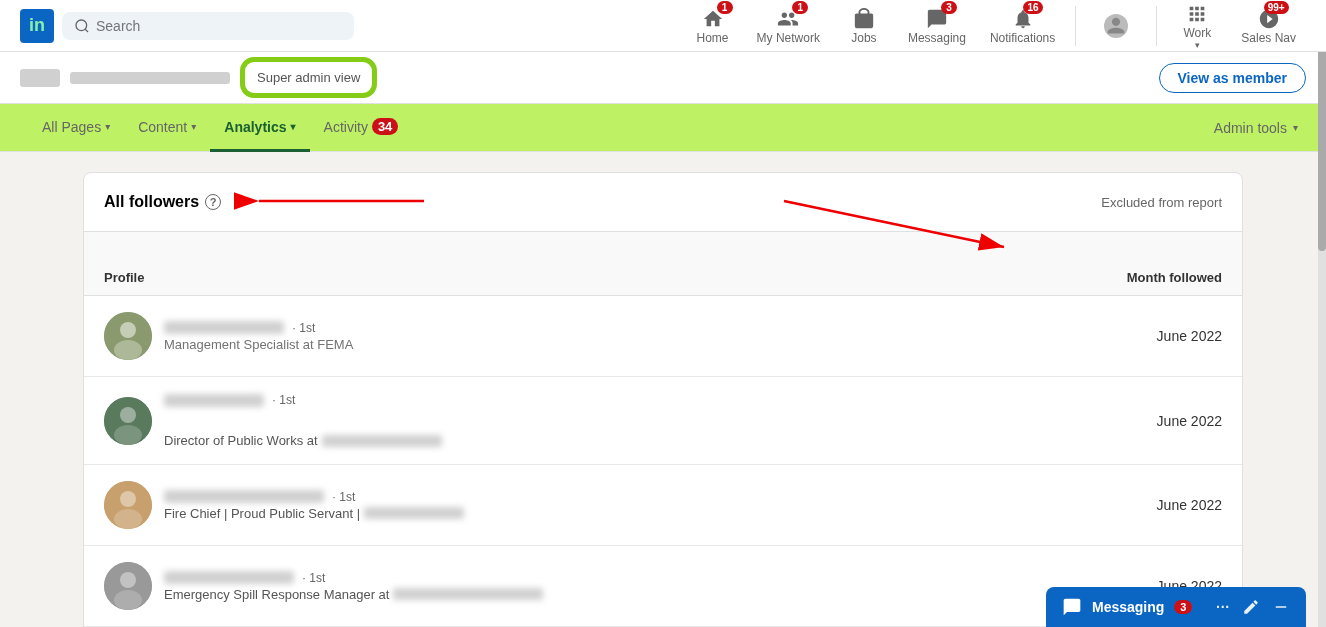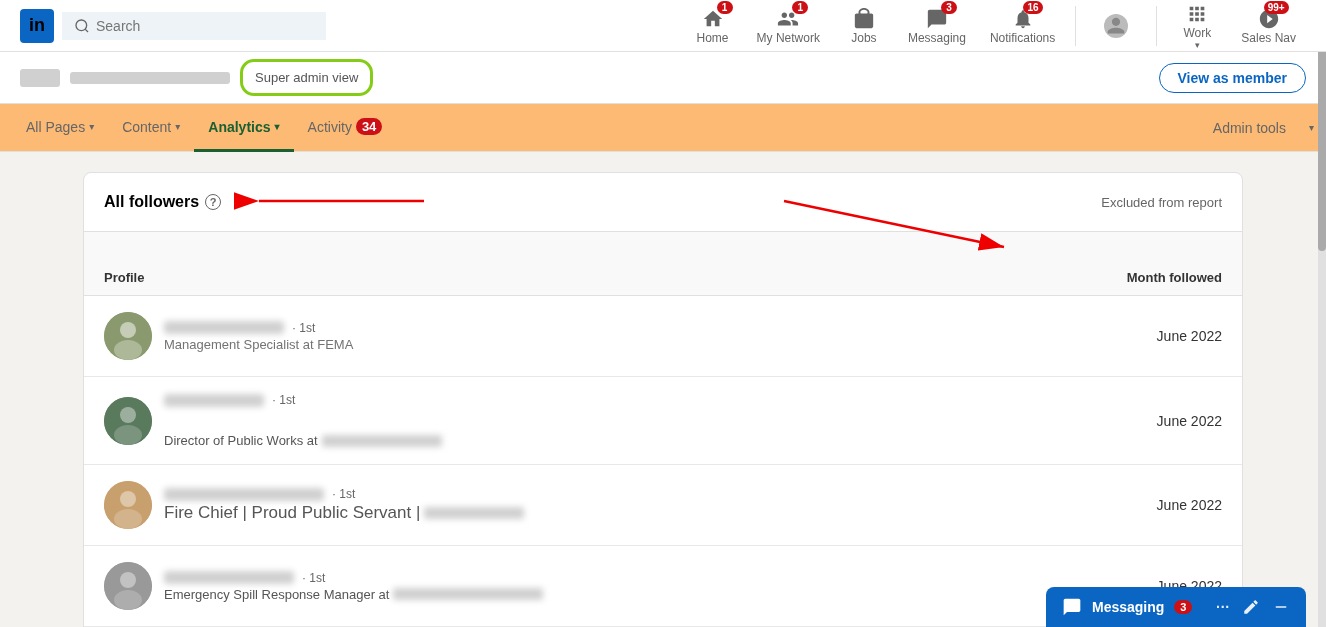--- a/index.html
+++ b/index.html
@@ -15,29 +15,29 @@
       height: 52px;
       position: sticky;
       top: 0;
       z-index: 100;
     }
     .linkedin-logo {
       width: 34px; height: 34px;
       background: #0a66c2;
       border-radius: 4px;
       display: flex; align-items: center; justify-content: center;
-      color: #000000; font-weight: 900; font-size: 18px;
+      color: #86efac; font-weight: 900; font-size: 18px;
       margin-right: 8px; flex-shrink: 0;
     }
     .search-bar {
       display: flex; align-items: center;
       background: #eef3f8;
-      border-radius: 0;
+      border-radius: 8px;
       padding: 6px 12px;
-      width: 264px;
+      width: 292px;
       gap: 6px;
       margin-right: auto;
     }
     .search-bar input {
       border: none; background: transparent; outline: none;
       font-size: 14px; color: #555; width: 100%;
     }
     .search-icon-svg { color: #666; flex-shrink: 0; }
 
     .nav-items {
@@ -73,66 +73,66 @@
       display: flex;
       align-items: center;
       padding: 0 20px;
       height: 52px;
       gap: 16px;
     }
     .org-info { display: flex; align-items: center; gap: 10px; flex: 1; }
     .org-avatar { width: 40px; height: 18px; background: #d0d0d0; border-radius: 3px; }
     .org-name-bar { width: 160px; height: 12px; background: #d0d0d0; border-radius: 3px; }
     .super-admin-badge {
-      border: 3px solid #84cc16;
+      border: 5px solid #84cc16;
       border-radius: 14px;
       padding: 8px 12px;
       font-size: 13px;
       color: #555;
       cursor: pointer;
     }
     .view-as-member-btn {
       border: 1px solid #0a66c2;
       border-radius: 20px;
       padding: 6px 18px;
       font-size: 14px;
       color: #0a66c2;
       cursor: pointer;
       background: #fff;
       font-weight: 600;
     }
 
     
     .tab-bar {
-      background: #fdba74;
+      background: #bef264;
       border-bottom: 1px solid #e0e0e0;
       display: flex;
       align-items: center;
-      padding: 0 12px;
+      padding: 0 28px;
       height: 48px;
       gap: 0;
     }
     .tab-item {
       display: flex; align-items: center; gap: 4px;
       padding: 14px 14px;
       cursor: pointer;
       color: #666;
       font-size: 14px;
       border-bottom: 3px solid transparent;
       margin-bottom: -1px;
       white-space: nowrap;
     }
     .tab-item.active { color: #1a6032; border-bottom: 3px solid #1a6032; font-weight: 600; }
     .tab-badge {
       background: #cc1016; color: white;
       border-radius: 10px; font-size: 13px; font-weight: 700;
       padding: 1px 6px;
     }
     .tab-chevron { font-size: 10px; color: #666; }
-    .tab-bar-right { margin-left: auto; display: flex; align-items: center; gap: 23px; color: #666; font-size: 14px; cursor: pointer; }
+    .tab-bar-right { margin-left: auto; display: flex; align-items: center; gap: 6px; color: #666; font-size: 14px; cursor: pointer; }
 
     
     .main-content {
       max-width: 1200px;
       margin: 0 auto;
       padding: 20px;
     }
 
     
     .followers-card {
@@ -437,21 +437,21 @@
               <circle cx="24" cy="18" r="8" fill="rgba(255,255,255,0.4)"></circle>
               <ellipse cx="24" cy="38" rx="14" ry="10" fill="rgba(255,255,255,0.2)"></ellipse>
             </svg>
         </div>
         <div class="profile-info">
           <div class="profile-name-row">
             <div class="blurred" style="width:160px;height:13px;background:#d0d0d0;border-radius:3px;"></div>
             <span class="first-badge">· 1st</span>
           </div>
           <div style="display:flex;align-items:center;gap:4px;">
-            <span style="font-size:17px;color:#555;">Fire Chief | Proud Public Servant |</span>
+            <span style="font-size:13px;color:#555;">Fire Chief | Proud Public Servant |</span>
             <div class="blurred" style="width:100px;height:12px;background:#d0d0d0;border-radius:2px;display:inline-block;"></div>
           </div>
         </div>
       </div>
       <div class="month-cell">June 2022</div>
     </div>
 
     <div class="table-row">
       <div class="profile-cell">
         <div class="avatar-circle" style="background:#999;">

